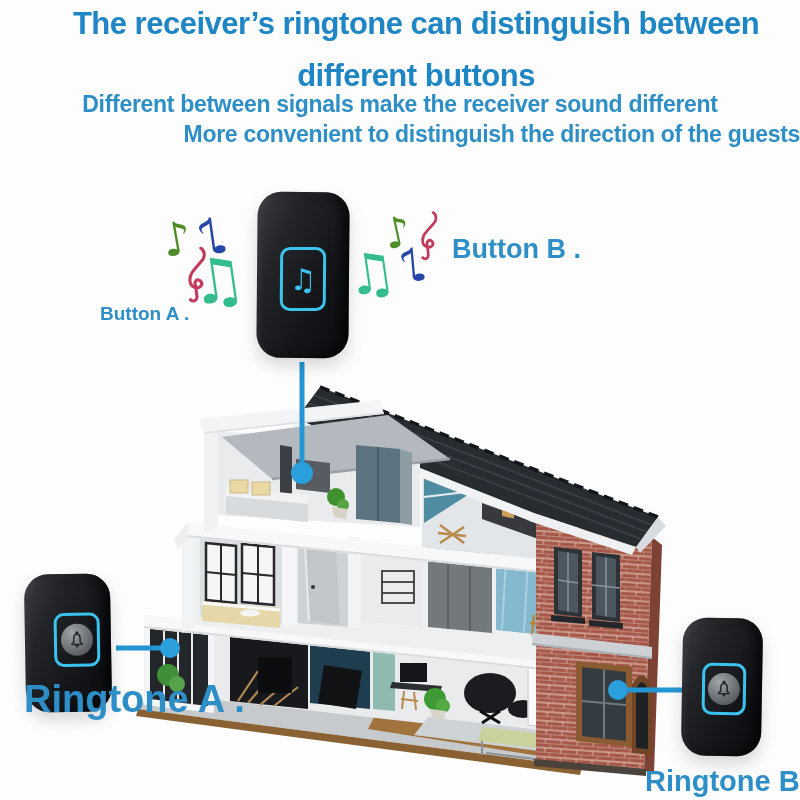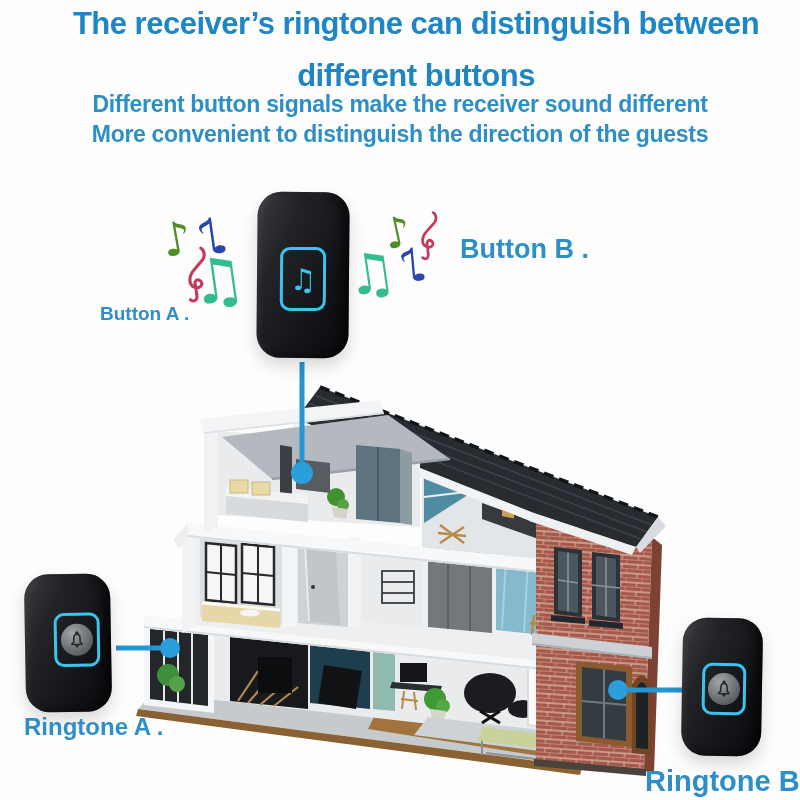--- a/index.html
+++ b/index.html
@@ -27,22 +27,22 @@
   
   .mnote{position:absolute;font-family:"DejaVu Sans",sans-serif;line-height:1;}
   
   #connector-overlay{position:absolute;left:0;top:0;pointer-events:none;}
 </style>
 </head>
 <body>
 
 <div class="title-line" style="top:6px;">The receiver’s ringtone can distinguish between</div>
 <div class="title-line" style="top:50px;margin-top:8px;">different buttons</div>
-<div class="sub-line" style="top:91px;">Different button signals make the receiver sound different</div>
-<div class="sub-line" style="top:121px;">More convenient to distinguish the direction of the guests</div>
+<div class="sub-line" style="top:91px;">Different between signals make the receiver sound different</div>
+<div class="sub-line" style="top:121px;text-align:right;">More convenient to distinguish the direction of the guests</div>
 
 <svg class="abs" id="house" style="left:130px;top:375px;" width="540" height="410" viewBox="0 0 540 410">
   <defs>
     <pattern id="brick" width="16" height="9" patternUnits="userSpaceOnUse" patternTransform="rotate(4)">
       <rect width="16" height="9" fill="#a6584a"></rect>
       <line x1="0" y1="1" x2="16" y2="1" stroke="#d7b4a4" stroke-width="1.4"></line>
       <line x1="8" y1="1" x2="8" y2="5" stroke="#d7b4a4" stroke-width="1"></line>
       <line x1="0" y1="5.5" x2="16" y2="5.5" stroke="#c49484" stroke-width="0.8"></line>
       <line x1="13" y1="5.5" x2="13" y2="9" stroke="#c49484" stroke-width="0.8"></line>
     </pattern>
@@ -305,15 +305,15 @@
 <span class="mnote" style="left:190px;top:250px;font-size:62px;color:#34bd8c;transform:rotate(-8deg);">♫</span>
 
 <span class="mnote" style="left:384px;top:212px;font-size:42px;color:#4e8c28;transform:rotate(-12deg);">♪</span>
 <svg class="abs" style="left:417px;top:211px;transform:rotate(10deg);" width="24" height="50" viewBox="0 0 22 48">
   <path d="M11 1 C15 3 16 8 13 12 L8 20 C4 26 5 33 10 34.5 C15 36 18 31 14.5 28.5 C11.5 26.5 9 30 11 33 L13.5 42 C14.2 45 11.5 47.5 8.5 45.5" fill="none" stroke="#c23b5c" stroke-width="2.6" stroke-linecap="round"></path>
 </svg>
 <span class="mnote" style="left:398px;top:242px;font-size:46px;color:#2747a8;transform:scaleX(-1) rotate(5deg);">♪</span>
 <span class="mnote" style="left:346px;top:246px;font-size:56px;color:#34bd8c;transform:rotate(-8deg);">♫</span>
 
 <div class="blabel" style="left:100px;top:303px;font-size:19px;">Button A .</div>
-<div class="blabel" style="left:452px;top:234px;font-size:27px;margin-left:8px;">Button B .</div>
-<div class="blabel" style="left:24px;top:713px;font-size:24px;">Ringtone A .</div>
+<div class="blabel" style="left:452px;top:234px;font-size:27px;">Button B .</div>
+<div class="blabel" style="left:24px;top:678px;font-size:38px;">Ringtone A .</div>
 <div class="blabel" style="left:645px;top:765px;font-size:29px;">Ringtone B .</div>
 
 </body></html>

